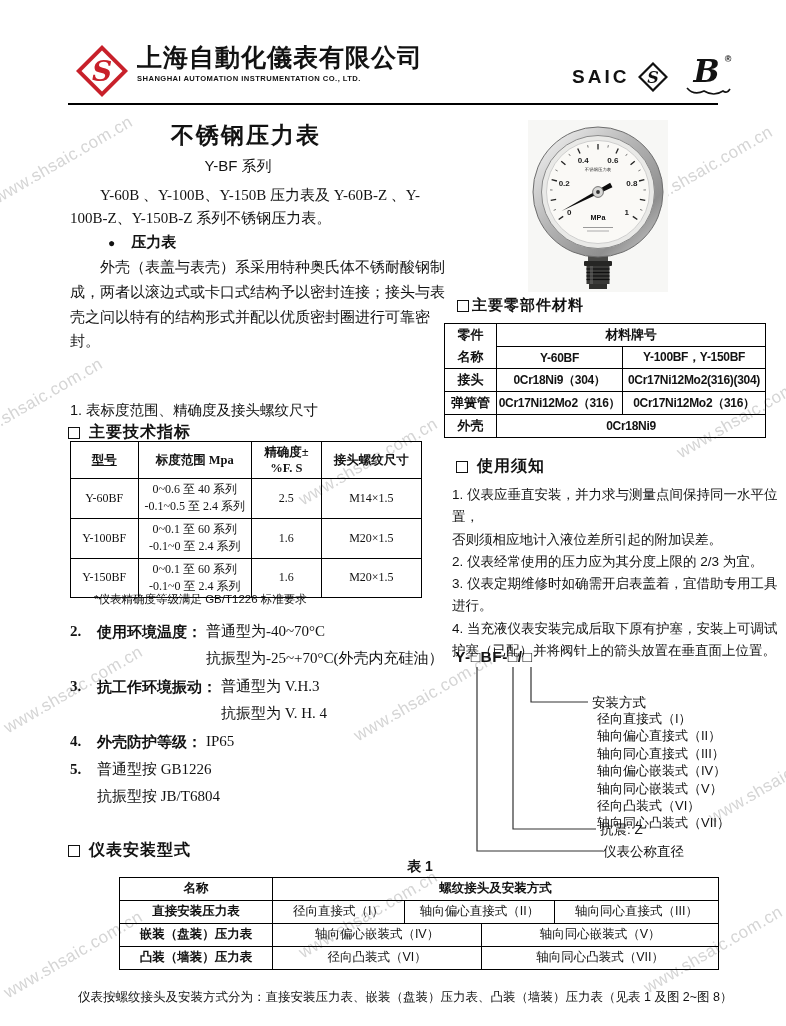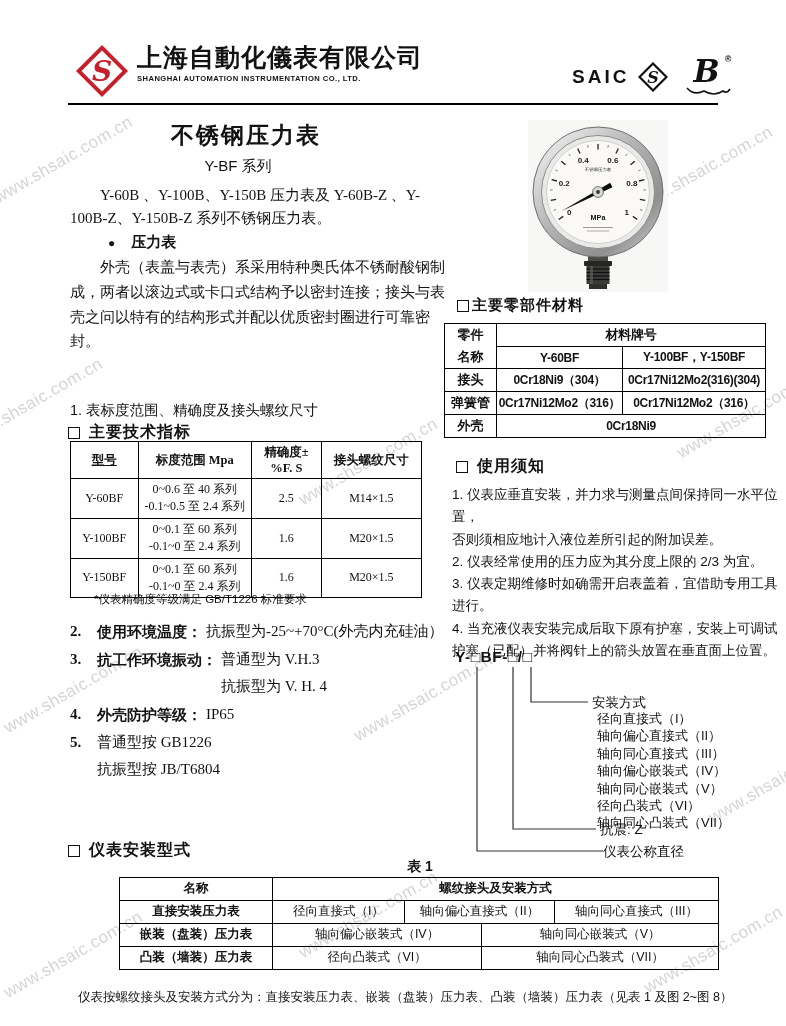--- a/index.html
+++ b/index.html
@@ -189,20 +189,21 @@
   </tbody>
     </table>
 
   <div class="footnote">*仪表精确度等级满足 GB/T1226 标准要求</div>
 
   <div class="items">
     <div class="item">
       <span class="num">2.</span>
       <span class="lbl">使用环境温度：</span>
       <span class="vals">
+          <div>普通型为-40~70°C</div>
           <div>抗振型为-25~+70°C(外壳内充硅油）</div>
         </span>
     </div>
     <div class="item">
       <span class="num">3.</span>
       <span class="lbl">抗工作环境振动：</span>
       <span class="vals">
           <div>普通型为 V.H.3</div>
           <div>抗振型为 V. H. 4</div>
         </span>

